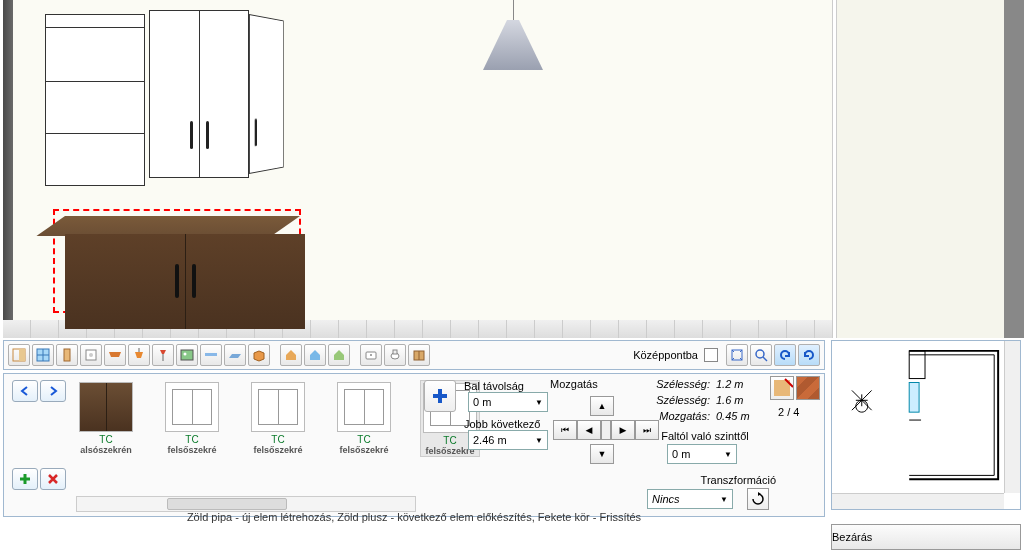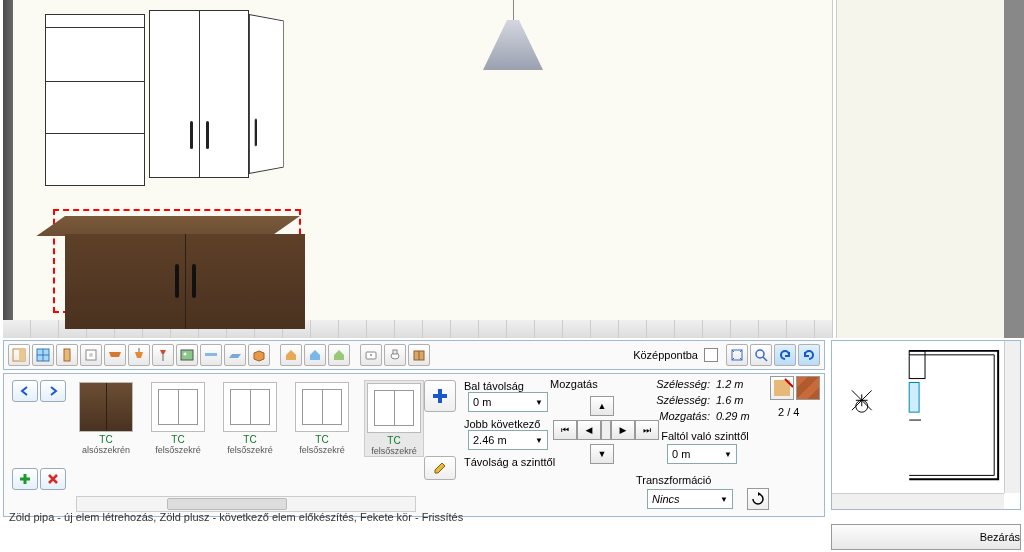--- a/index.html
+++ b/index.html
@@ -43,63 +43,63 @@
   .tool-btn.blue { background: linear-gradient(to bottom,#e0f0ff,#b8dcf8); }
   
   .kozep-label { margin-left: auto; margin-right: 4px; }
   .checkbox-sq { width: 14px; height: 14px; border: 1px solid #888; background: #fff; margin-right: 6px; }
   
   
   .library { position: absolute; top: 373px; left: 3px; width: 822px; height: 144px; border: 1px solid #a0b8d0; background: #fafafa; }
   .lib-nav { position: absolute; top: 6px; left: 8px; display: flex; gap: 2px; }
   .nav-btn { width: 26px; height: 22px; border: 1px solid #9ab; border-radius: 3px; background: linear-gradient(to bottom,#fff,#e4f0fa); display: flex; align-items: center; justify-content: center; cursor: pointer; }
   
-  .lib-items { position: absolute; top: 6px; left: 72px; display: flex; gap: 12px; }
+  .lib-items { position: absolute; top: 6px; left: 72px; display: flex; gap: 26px; }
   .lib-item { width: 60px; text-align: center; cursor: pointer; }
   .lib-item.sel { background: #e8e8e8; border: 1px solid #ccc; }
   .lib-thumb { width: 54px; height: 50px; margin: 2px auto; border: 1px solid #bbb; background: #fff; position: relative; }
   .lib-title { color: #0a7a2a; font-size: 10px; line-height: 1.1; }
-  .lib-sub { color: #555; font-size: 9px; word-break: break-all; }
+  .lib-sub { color: #555; font-size: 9px; word-break: break-all; font-weight: bold; }
   
   .lib-add-del { position: absolute; top: 94px; left: 8px; display: flex; gap: 2px; }
   .lib-scroll { position: absolute; bottom: 4px; left: 72px; width: 340px; height: 16px; border: 1px solid #ccc; background: #f4f4f4; }
   .lib-scroll-thumb { position: absolute; left: 90px; top: 1px; width: 120px; height: 12px; background: #ddd; border: 1px solid #bbb; border-radius: 2px; }
   
   
   .props { position: absolute; top: 6px; left: 420px; width: 400px; }
   .big-plus { width: 32px; height: 32px; border: 1px solid #b0b0b0; border-radius: 3px; background: linear-gradient(to bottom,#fff,#eee); display:flex;align-items:center;justify-content:center;margin-right:8px; }
   .prop-label { display: inline-block; }
   .combo { width: 80px; height: 20px; border: 1px solid #8aa; background: #fff; display: flex; align-items: center; padding: 0 4px; margin-left: 4px; margin-right: 10px;}
   .combo-arrow { margin-left: auto; font-size: 8px; }
   .arr-btn { width: 24px; height: 20px; border: 1px solid #999; background: linear-gradient(to bottom,#fff,#e8e8e8); display: inline-flex; align-items: center; justify-content: center; cursor: pointer; font-size: 9px; margin: 0; }
   
   .dims { position: absolute; left: 640px; top: 378px; font-size: 11px; }
   .dims div { height: 16px; font-style: italic; }
   .dim-label { display: inline-block; width: 70px; text-align: right; margin-right: 6px;}
   
   .wall-dist { position: absolute; left: 640px; top: 430px; text-align: center; width: 130px;}
-  .transform-box { position: absolute; left: 636px; top: 474px; text-align: left; width: 140px;}
+  .transform-box { position: absolute; left: 636px; top: 474px; text-align: right; width: 140px;}
   
   .mat-btns { position: absolute; left: 770px; top: 376px; display: flex; gap: 2px;}
   .mat-btn { width: 24px; height: 24px; border: 1px solid #999; background: linear-gradient(to bottom,#fff,#eee);}
   .mat-btn.brick { background: linear-gradient(135deg,#c96a3a 25%,#b05a30 25%,#b05a30 50%,#c96a3a 50%,#c96a3a 75%,#b05a30 75%);}
   .page-ind { position: absolute; left: 778px; top: 406px; font-size: 11px;}
   
   .refresh-btn { width: 22px; height: 22px; border:1px solid #999; background:linear-gradient(#fff,#eee); display:inline-flex;align-items:center;justify-content:center;}
 
   
   .mini-plan { position: absolute; top: 340px; right: 3px; width: 190px; height: 170px; border: 1px solid #a0b8d0; background: #fff; }
   .mini-plan svg { width: 100%; height: 100%; }
   .mini-scroll-v { position: absolute; right: 0; top: 0; bottom: 16px; width: 16px; background: #f0f0f0; border-left:1px solid #ccc;}
   .mini-scroll-h { position: absolute; left: 0; right: 16px; bottom: 0; height: 16px; background: #f0f0f0; border-top:1px solid #ccc;}
   
   
-  .status-bar { position: absolute; bottom: 25px; left: 3px; width: 822px; height: 18px; font-size: 11px; padding: 2px 6px; color: #333; }
-  
-  .close-btn { position: absolute; bottom: 2px; right: 3px; width: 190px; height: 26px; border: 1px solid #999; background: linear-gradient(to bottom,#fcfcfc,#e8e8e8); display: flex; align-items: center; justify-content: flex-end; cursor: pointer; }
+  .status-bar { position: absolute; bottom: 25px; left: 3px; width: 822px; height: 18px; font-size: 11px; padding: 2px 6px; color: #333; text-align: center; }
+  
+  .close-btn { position: absolute; bottom: 2px; right: 3px; width: 190px; height: 26px; border: 1px solid #999; background: linear-gradient(to bottom,#fcfcfc,#e8e8e8); display: flex; align-items: center; justify-content: flex-start; cursor: pointer; }
 
   .mozg-label { position:absolute; left: 550px; top: 378px; }
 </style>
 </head>
 <body>
 
 <div class="viewport">
   <div class="viewport-main">
     <div class="wall-shadow"></div>
     <div class="floor-strip">
@@ -395,51 +395,41 @@
           <div style="width:40px;"></div>
           <div>
             <div class="prop-label">Jobb következő</div><br>
             <div class="combo">
                 <span>2.46 m</span>
                 <span class="combo-arrow">▼</span>
               </div>
           </div>
         </div>
         <div style="height:6px;"></div>
-        <div style="display:flex;align-items:flex-start;">
-          <div class="big-plus" style="height:24px;width:32px;">
-              <svg width="16" height="16">
-                <path d="M3 13 L3 10 L10 3 L13 6 L6 13 Z" fill="#e8b838" stroke="#806010"></path>
-              </svg>
-            </div>
-          <div>
-            <div class="prop-label">Távolság a szinttől</div>
-          </div>
-        </div>
       </div>
     </div>
   </div>
 </div>
 
 <span class="mozg-label">Mozgatás</span>
 
 <div style="position:absolute;left:590px;top:396px;"><div class="arr-btn">▲</div></div>
 <div style="position:absolute;left:553px;top:420px;display:flex;">
   <div class="arr-btn">⏮</div>
   <div class="arr-btn">◀</div>
   <div class="arr-btn" style="width:10px;background:#f0f0f0;"></div>
   <div class="arr-btn">▶</div>
   <div class="arr-btn">⏭</div>
 </div>
 <div style="position:absolute;left:590px;top:444px;"><div class="arr-btn">▼</div></div>
 
 <div class="dims">
   <div><span class="dim-label">Szélesség:</span><span>1.2 m</span></div>
   <div><span class="dim-label">Szélesség:</span><span>1.6 m</span></div>
-  <div><span class="dim-label">Mozgatás:</span><span>0.29 m</span></div>
+  <div><span class="dim-label">Mozgatás:</span><span>0.45 m</span></div>
 </div>
 
 <div class="wall-dist">
   <div>Faltól való szinttől</div>
   <div style="display:flex;justify-content:center;margin-top:2px;">
     <div class="combo" style="width:70px;">
         <span>0 m</span>
         <span class="combo-arrow">▼</span>
       </div>
   </div>

